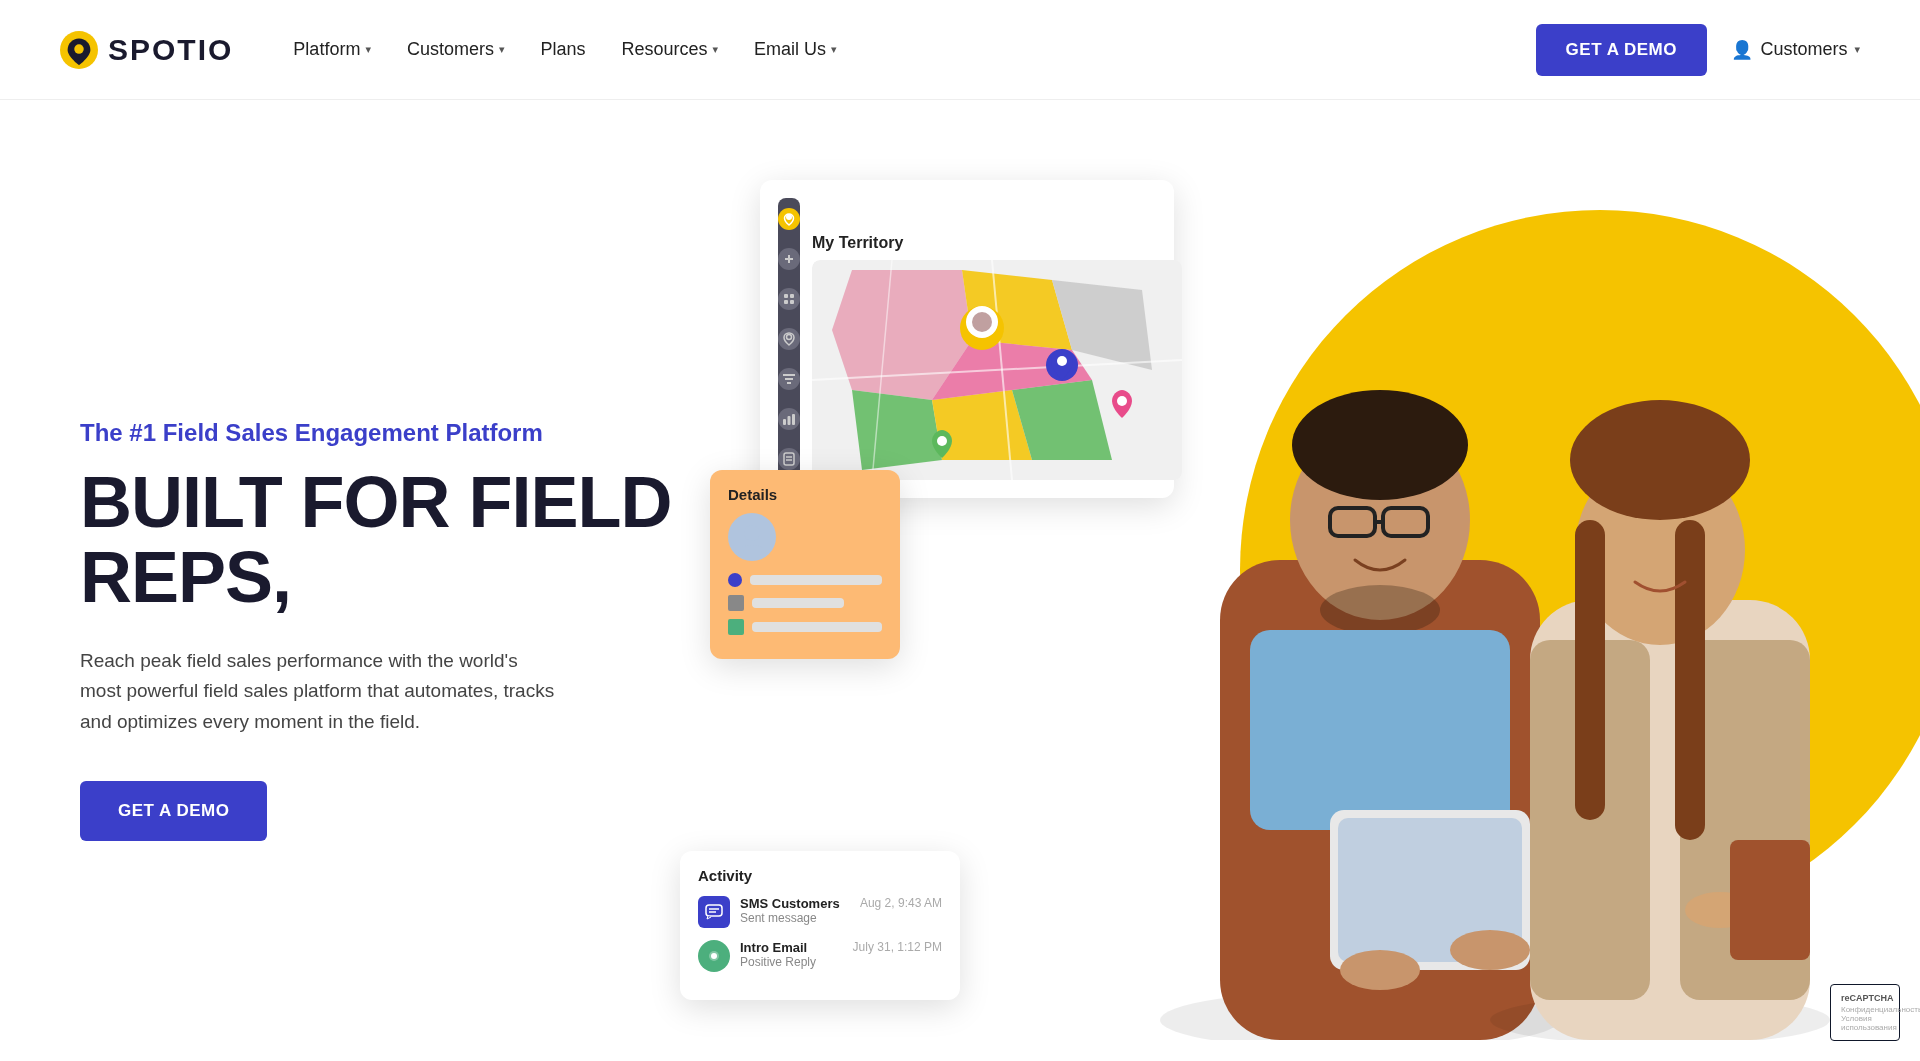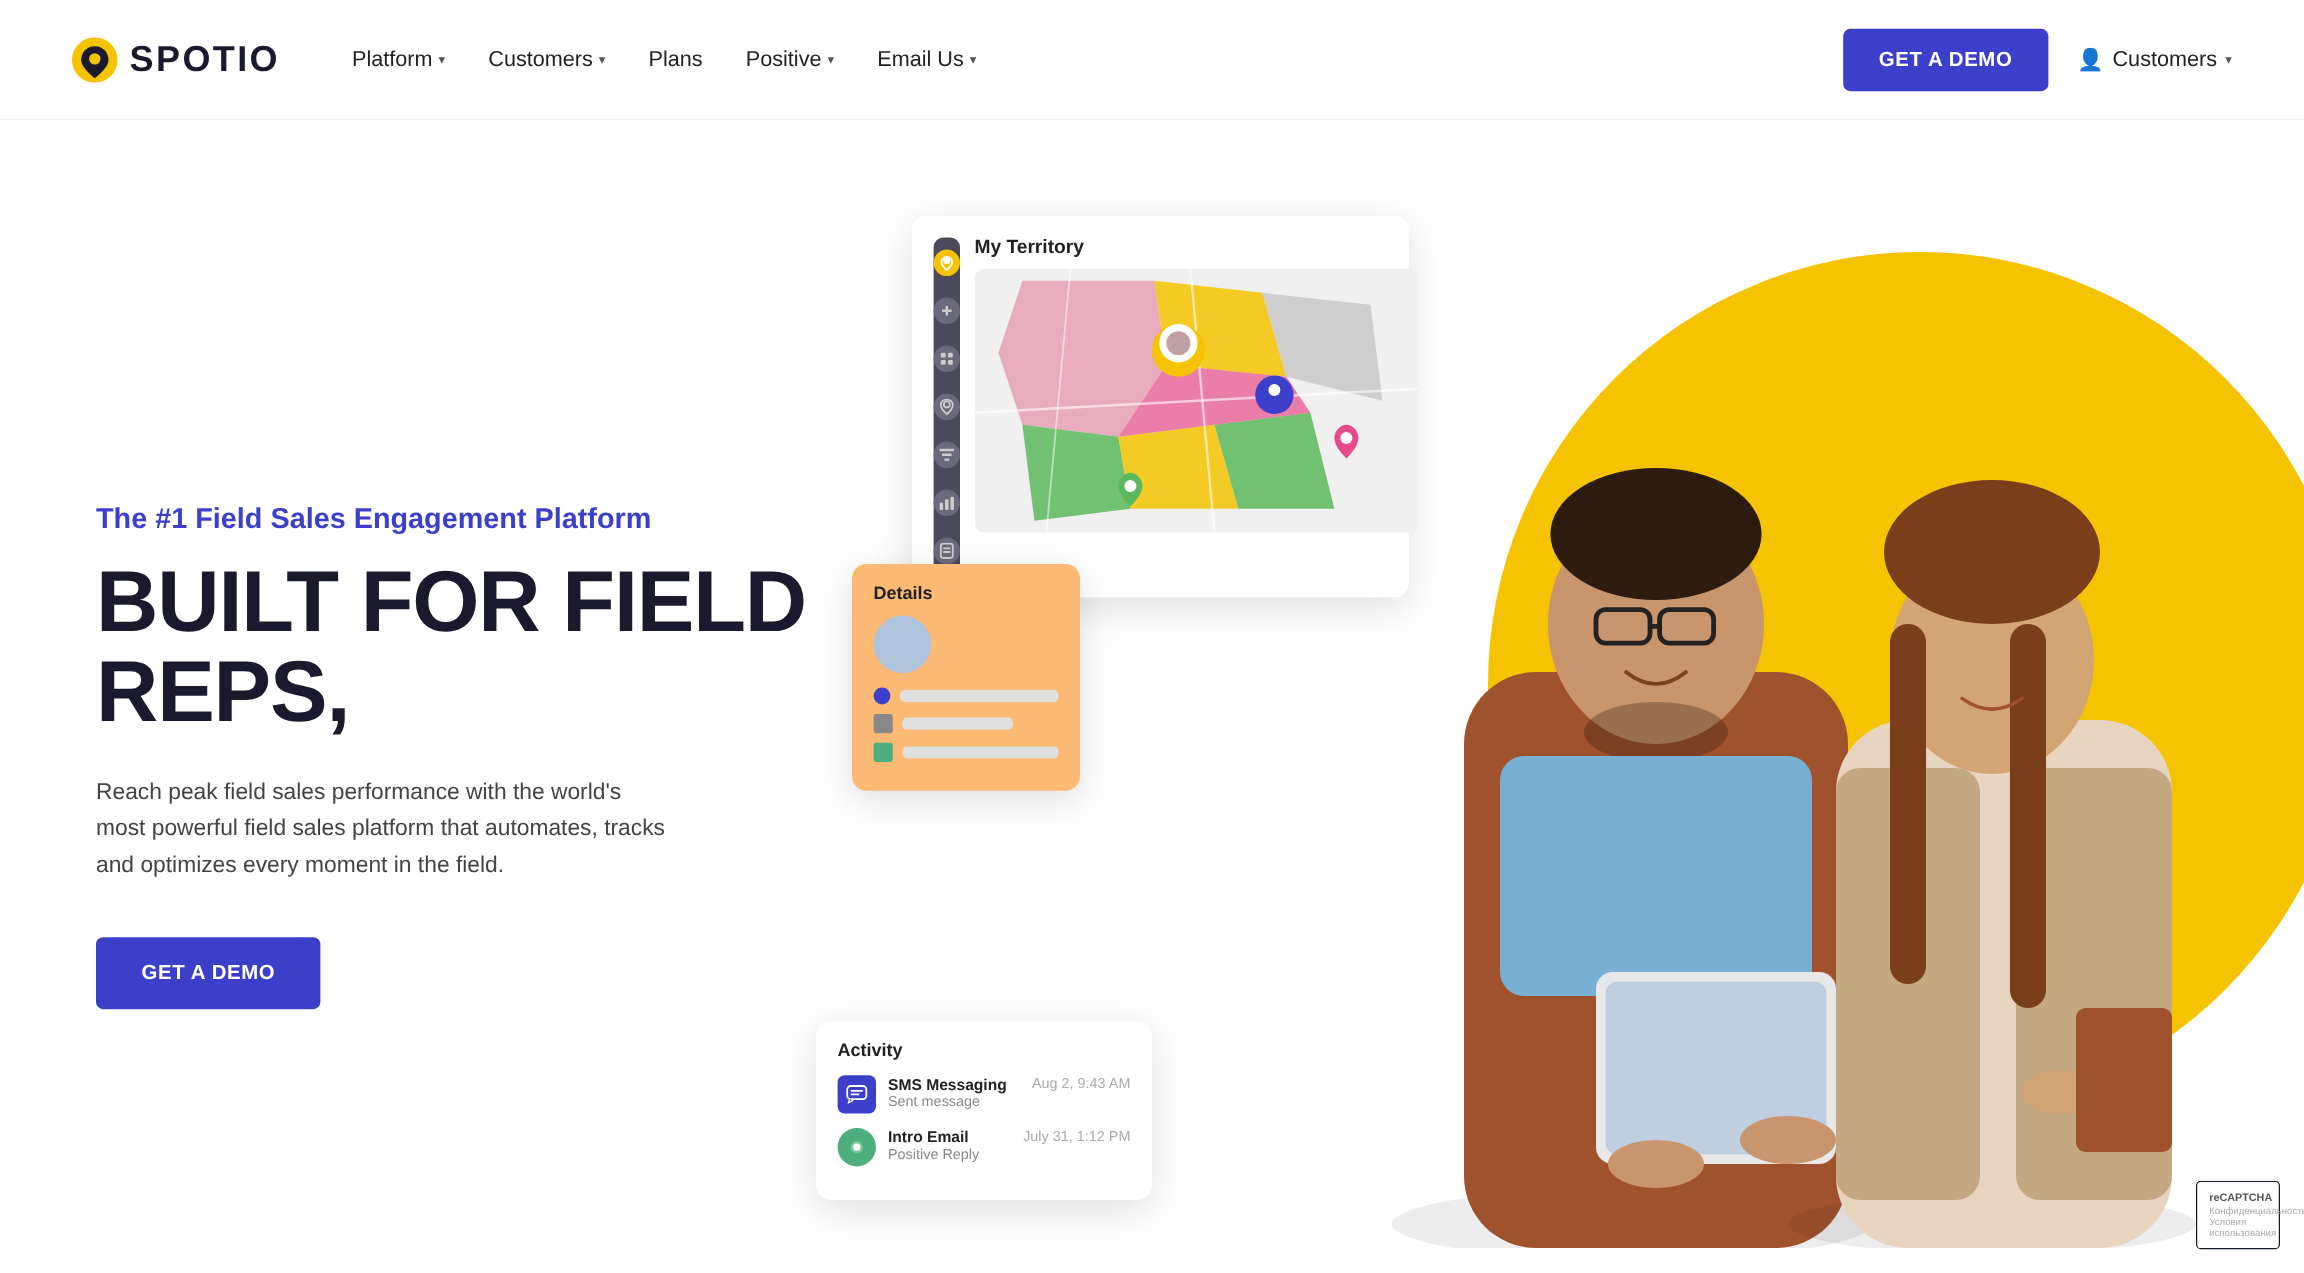--- a/index.html
+++ b/index.html
@@ -166,20 +166,21 @@
       top: 20px;
       left: 80px;
       background: #fff;
       border-radius: 12px;
       box-shadow: 0 8px 32px rgba(0,0,0,0.13);
       padding: 18px;
       width: 414px;
       z-index: 10;
       display: flex;
       gap: 0;
+      align-items: flex-end;
     }
     .map-sidebar {
       width: 44px;
       background: #4a4a5a;
       border-radius: 8px;
       display: flex;
       flex-direction: column;
       align-items: center;
       padding: 10px 0;
       gap: 18px;
@@ -353,21 +354,21 @@
       <span class="chevron">▾</span>
     </div>
     <div class="nav-item">
       <span>Customers</span>
       <span class="chevron">▾</span>
     </div>
     <div class="nav-item">
       <span>Plans</span>
     </div>
     <div class="nav-item">
-      <span>Positive</span>
+      <span>Resources</span>
       <span class="chevron">▾</span>
     </div>
     <div class="nav-item">
       <span>Email Us</span>
       <span class="chevron">▾</span>
     </div>
   </div>
 
   <div class="nav-right">
     <button class="get-demo-btn">GET A DEMO</button>
@@ -557,21 +558,21 @@
       <div class="activity-item">
         <div class="activity-icon-sms">
           <svg width="18" height="16" viewBox="0 0 18 16">
             <rect x="1" y="1" width="16" height="11" rx="3" fill="none" stroke="#fff" stroke-width="1.5"></rect>
             <line x1="4" y1="5" x2="14" y2="5" stroke="#fff" stroke-width="1.5"></line>
             <line x1="4" y1="8" x2="11" y2="8" stroke="#fff" stroke-width="1.5"></line>
             <path d="M3 12 L2 15 L6 13" fill="#3b3fc9" stroke="#fff" stroke-width="1"></path>
           </svg>
         </div>
         <div class="activity-text">
-          <div class="activity-name">SMS Messaging</div>
+          <div class="activity-name">SMS Customers</div>
           <div class="activity-sub">Sent message</div>
         </div>
         <div class="activity-time">Aug 2, 9:43 AM</div>
       </div>
 
       <div class="activity-item">
         <div class="activity-icon-email">
           <svg width="18" height="16" viewBox="0 0 18 16">
             <circle cx="9" cy="8" r="7" fill="#4caf7d"></circle>
             <ellipse cx="9" cy="8" rx="5" ry="5" fill="#fff" opacity="0.3"></ellipse>

